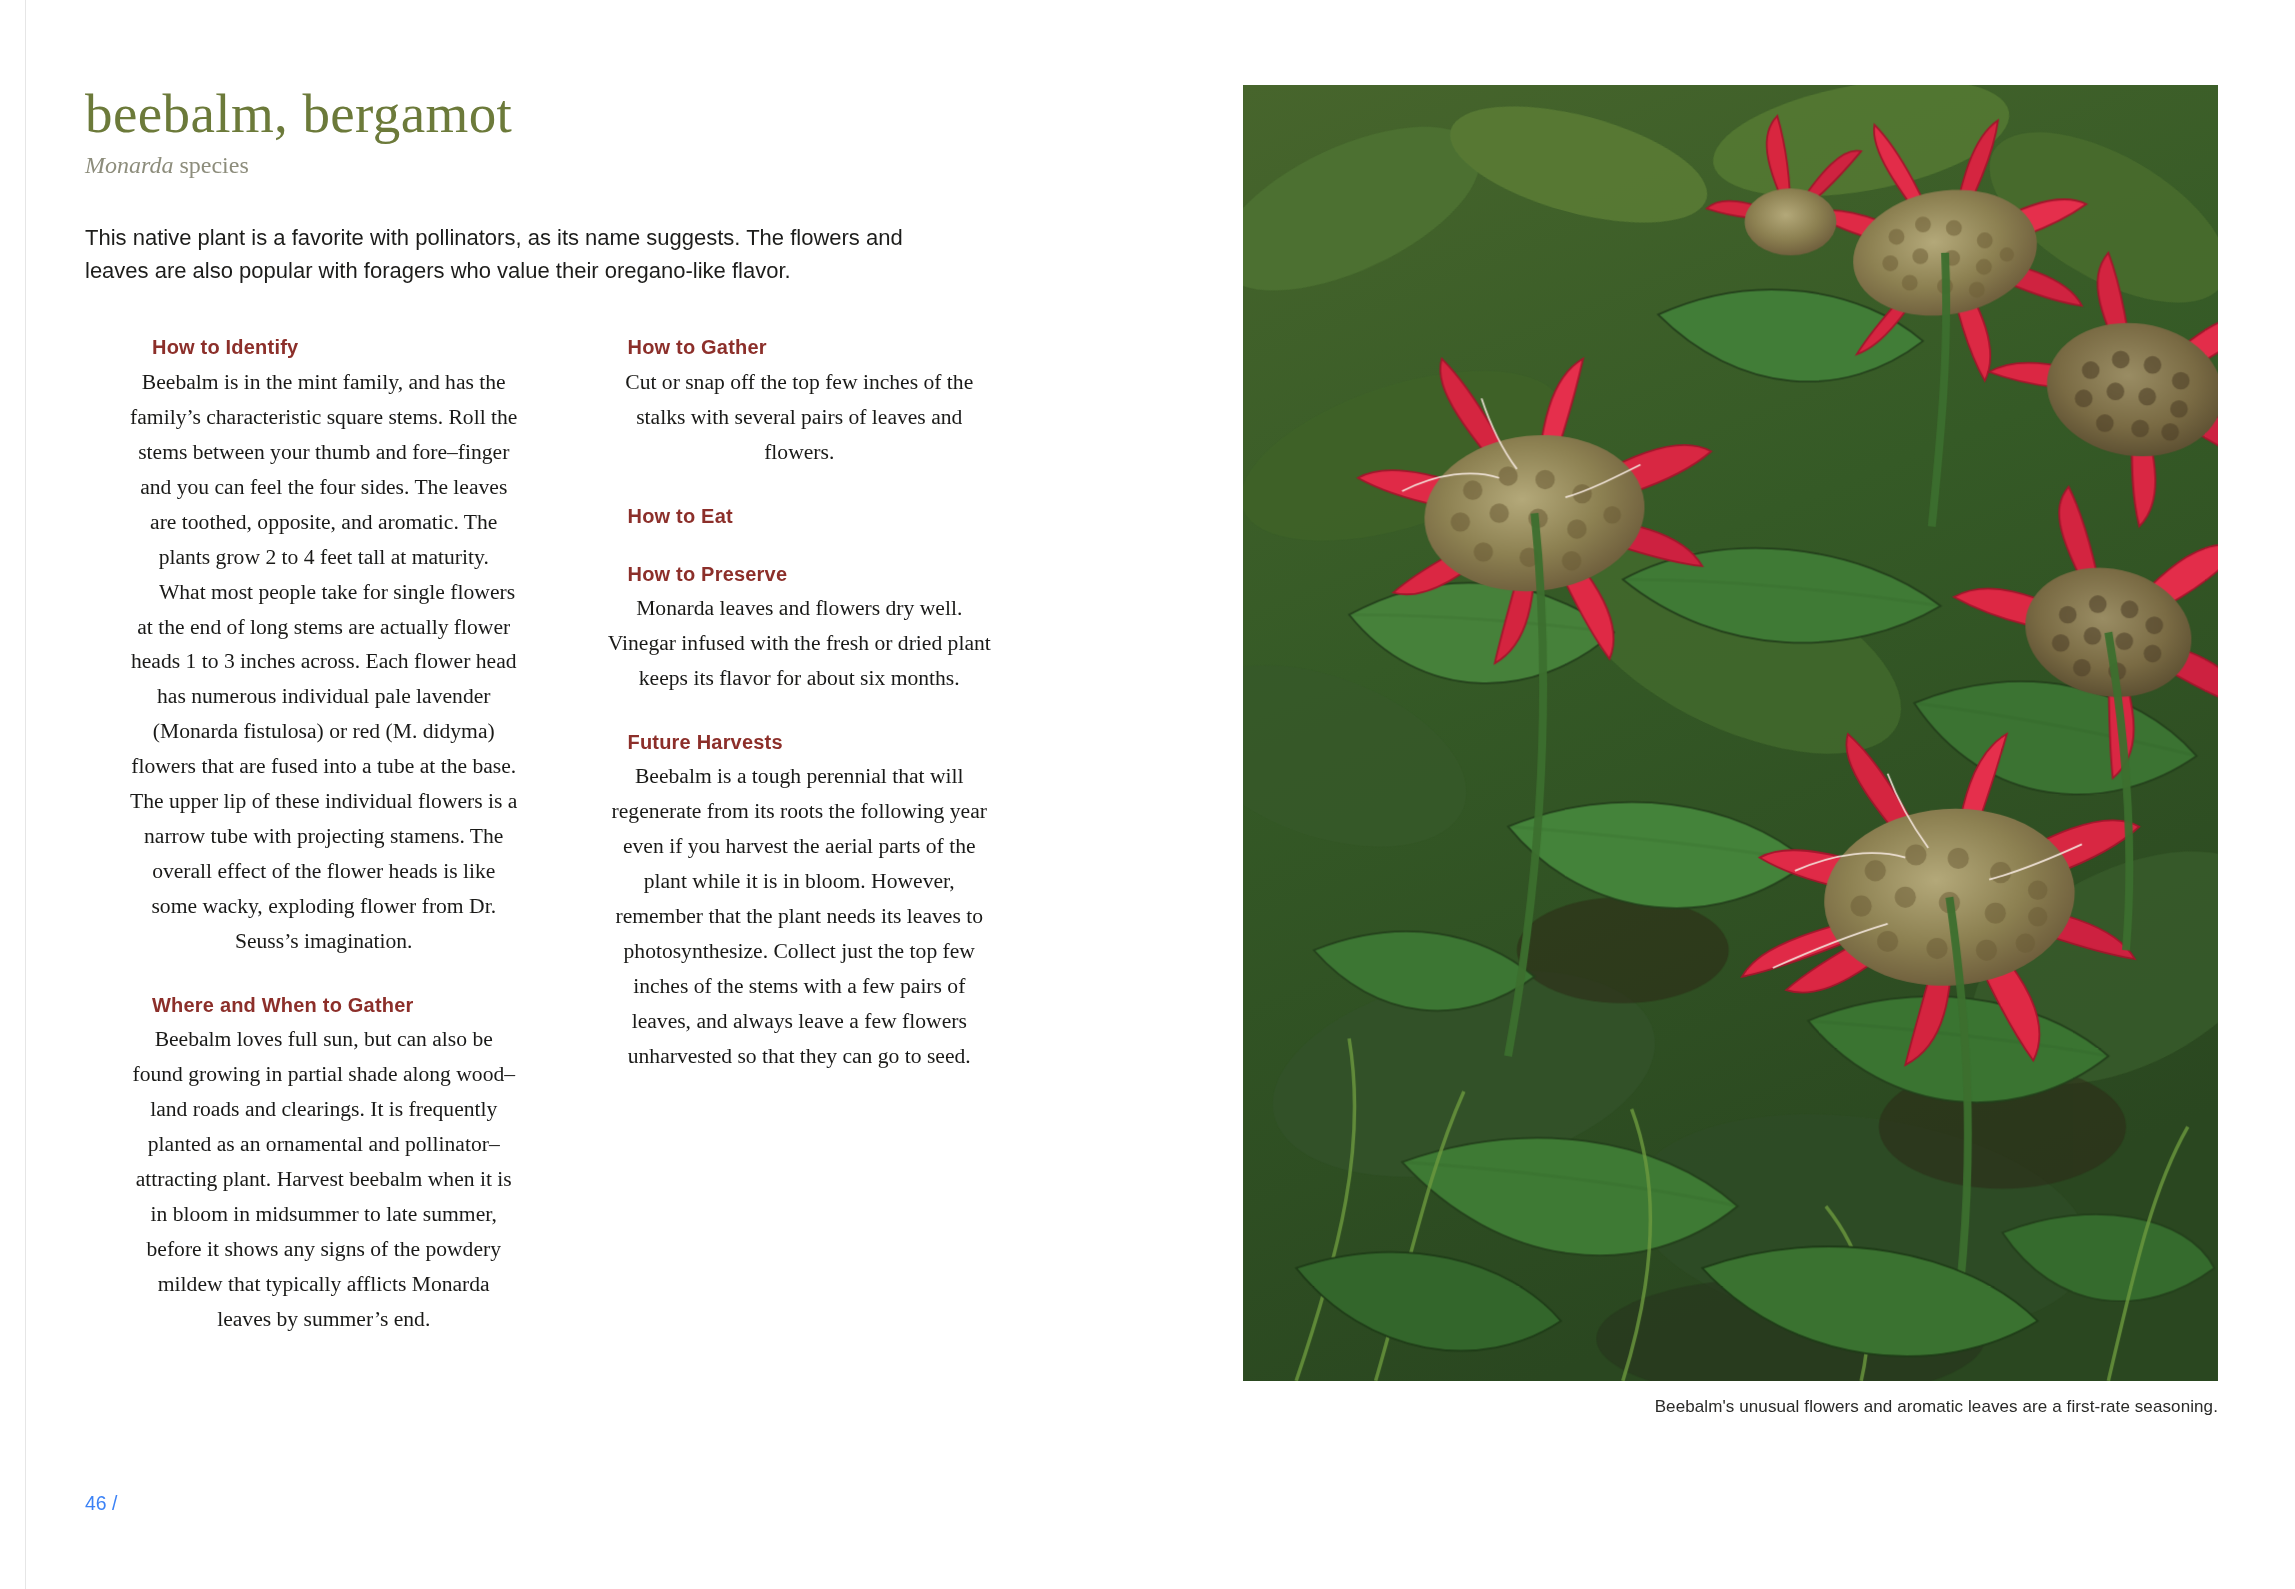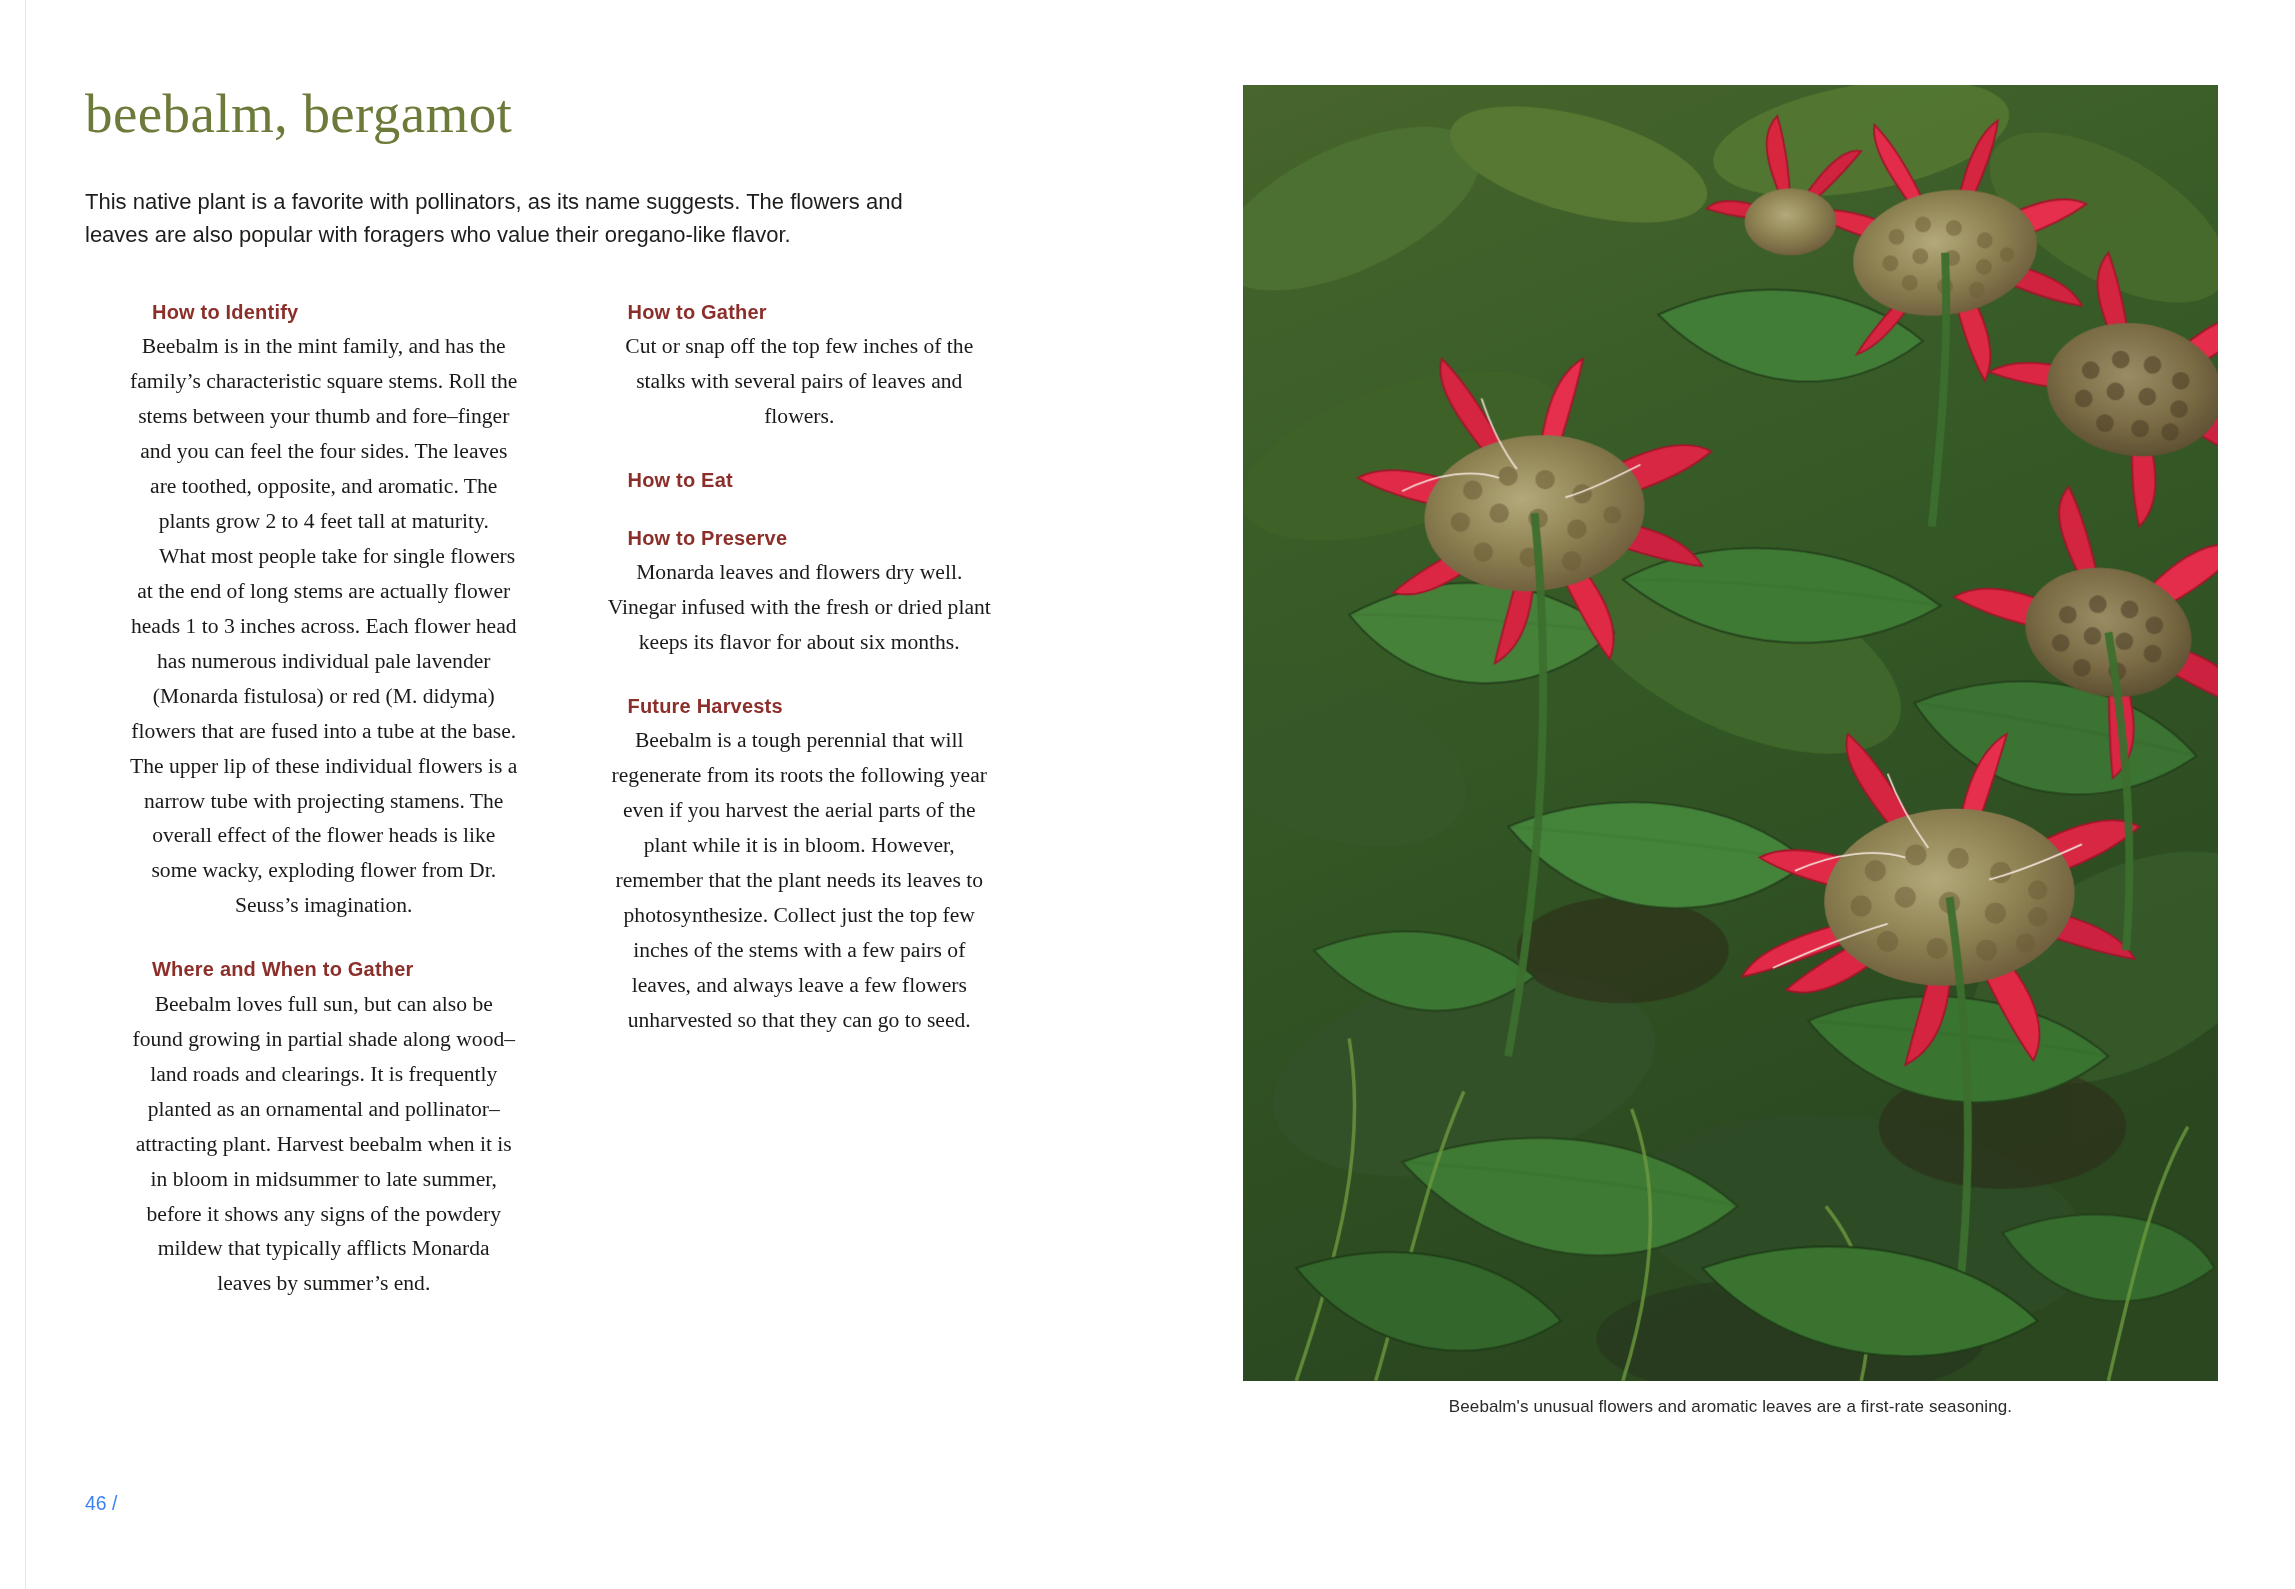--- a/index.html
+++ b/index.html
@@ -116,36 +116,39 @@
     width: 975px;
     height: 1296px;
     overflow: hidden;
     background: #3d5a2a;
   }
   .photo svg { display: block; }
   .caption {
     font-family: "Liberation Sans", sans-serif;
     font-size: 17px;
     color: #2a2a28;
-    text-align: center;
+    text-align: right;
     margin-top: 16px;
     letter-spacing: 0.1px;
   }
 </style>
 </head>
 <body>
 
 <div class="page">
 
   <div class="edge-strip"></div>
 
   <div class="left-col">
 
     <h1 class="title">beebalm, bergamot</h1>
 
+    <div class="subtitle">
+      <span class="sci">Monarda</span><span> species</span>
+    </div>
 
     <div class="lede">This native plant is a favorite with pollinators, as its name suggests. The flowers and leaves are also popular with foragers who value their oregano-like flavor.</div>
 
     <div class="columns">
 
       <div class="col">
         <div class="sect-head">How to Identify</div>
         <p class="body">Beebalm is in the mint family, and has the family’s characteristic square stems. Roll the stems between your thumb and fore–finger and you can feel the four sides. The leaves are toothed, opposite, and aromatic. The plants grow 2 to 4 feet tall at maturity.</p>
         <p class="body indent">What most people take for single flowers at the end of long stems are actually flower heads 1 to 3 inches across. Each flower head has numerous individual pale lavender (Monarda fistulosa) or red (M. didyma) flowers that are fused into a tube at the base. The upper lip of these individual flowers is a narrow tube with projecting stamens. The overall effect of the flower heads is like some wacky, exploding flower from Dr. Seuss’s imagination.</p>
 

